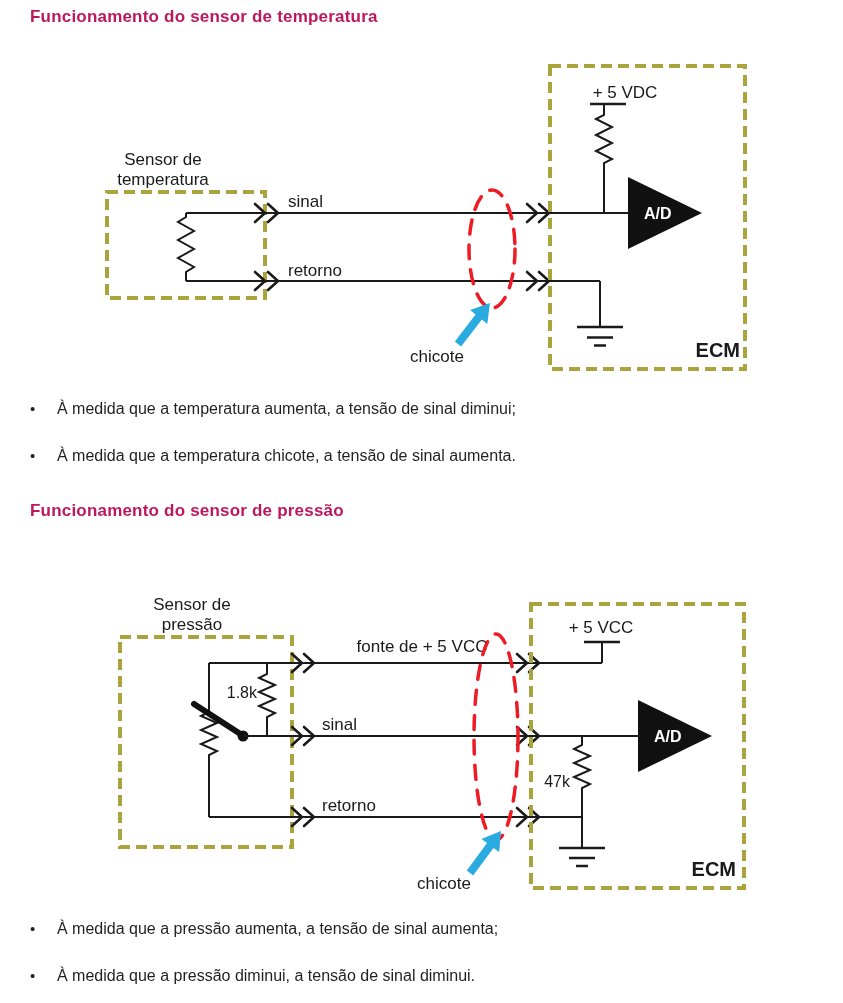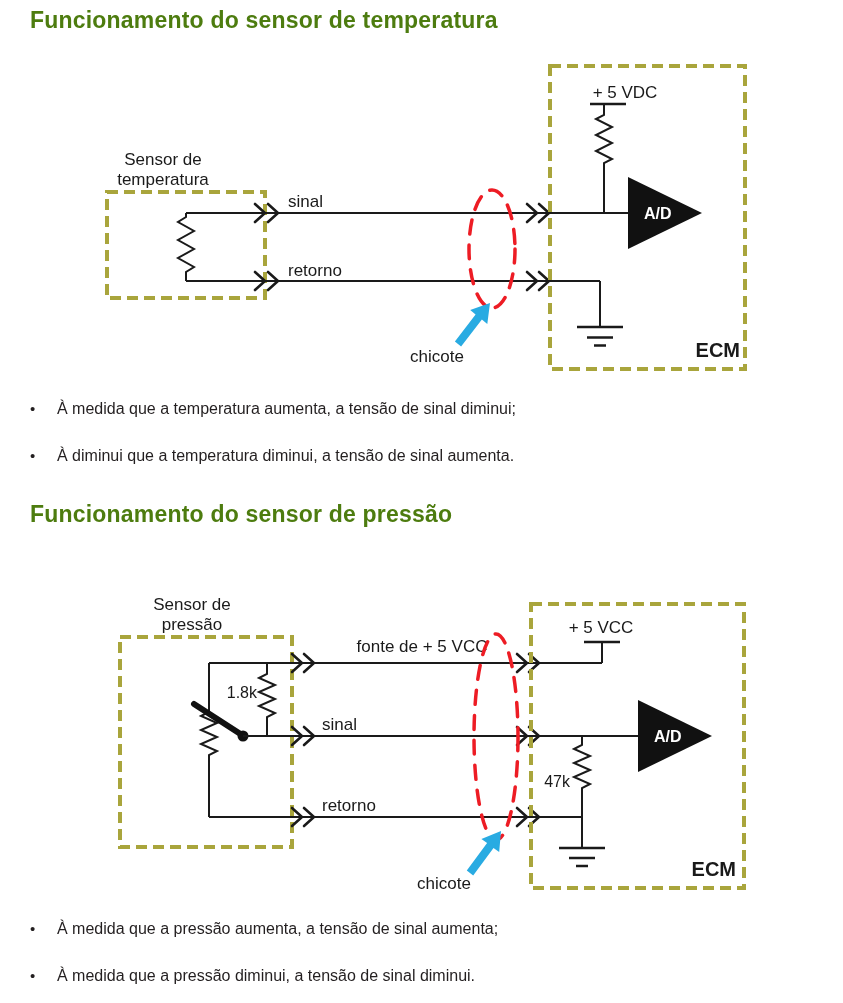--- a/index.html
+++ b/index.html
@@ -1,19 +1,19 @@
 <!DOCTYPE html>
 <html><head>
 <meta charset="utf-8">
 <style>
   html,body{margin:0;padding:0;background:#ffffff;}
   #page{position:relative;width:843px;height:1003px;background:#ffffff;overflow:hidden;
         font-family:"Liberation Sans",sans-serif;color:#1a1a1a;}
-  .sec-title{position:absolute;left:30px;margin:0;font-size:23px;font-weight:bold;
-             color:#4d7c0f;letter-spacing:0.2px;white-space:nowrap;}
+  .sec-title{position:absolute;left:30px;margin:0;font-size:17px;font-weight:bold;
+             color:#be185d;letter-spacing:0.2px;white-space:nowrap;}
   #title-temp{top:7px;}
   #title-press{top:501px;}
   .diagram{position:absolute;}
   #diagram-temp{left:95px;top:60px;}
   #diagram-press{left:100px;top:590px;}
   .bullet-row{position:absolute;left:30px;display:flex;align-items:flex-start;
               font-size:16px;color:#231f20;white-space:nowrap;}
   .bullet-dot{width:27px;flex:0 0 27px;font-size:15px;}
   svg text{fill:#1a1a1a;}
   .dlabel{font-size:17px;}
@@ -85,21 +85,21 @@
       <text class="dlabel" x="410" y="362">chicote</text>
     </g>
   </svg>
 
   <div class="bullet-row" style="top:400px">
     <span class="bullet-dot">•</span>
     <span>À medida que a temperatura aumenta, a tensão de sinal diminui;</span>
   </div>
   <div class="bullet-row" style="top:447px">
     <span class="bullet-dot">•</span>
-    <span>À diminui que a temperatura diminui, a tensão de sinal aumenta.</span>
+    <span>À medida que a temperatura chicote, a tensão de sinal aumenta.</span>
   </div>
 
   <h2 class="sec-title" id="title-press">Funcionamento do sensor de pressão</h2>
 
   <svg id="diagram-press" class="diagram" width="680" height="310" viewBox="100 590 680 310">
 
     <g>
       <text class="dlabel-mid" x="192" y="610">Sensor de</text>
       <text class="dlabel-mid" x="192" y="630">pressão</text>
       <rect class="dashbox" x="120" y="637" width="172" height="210"></rect>

